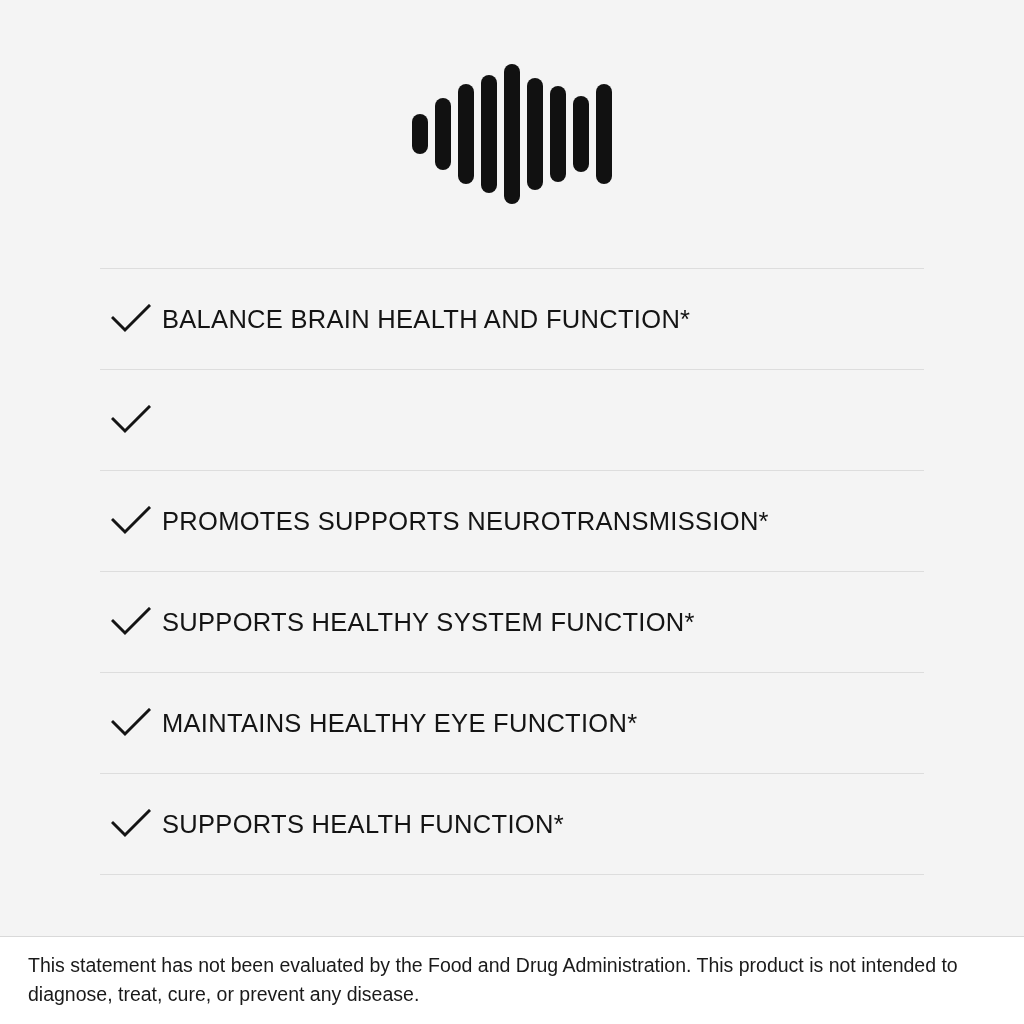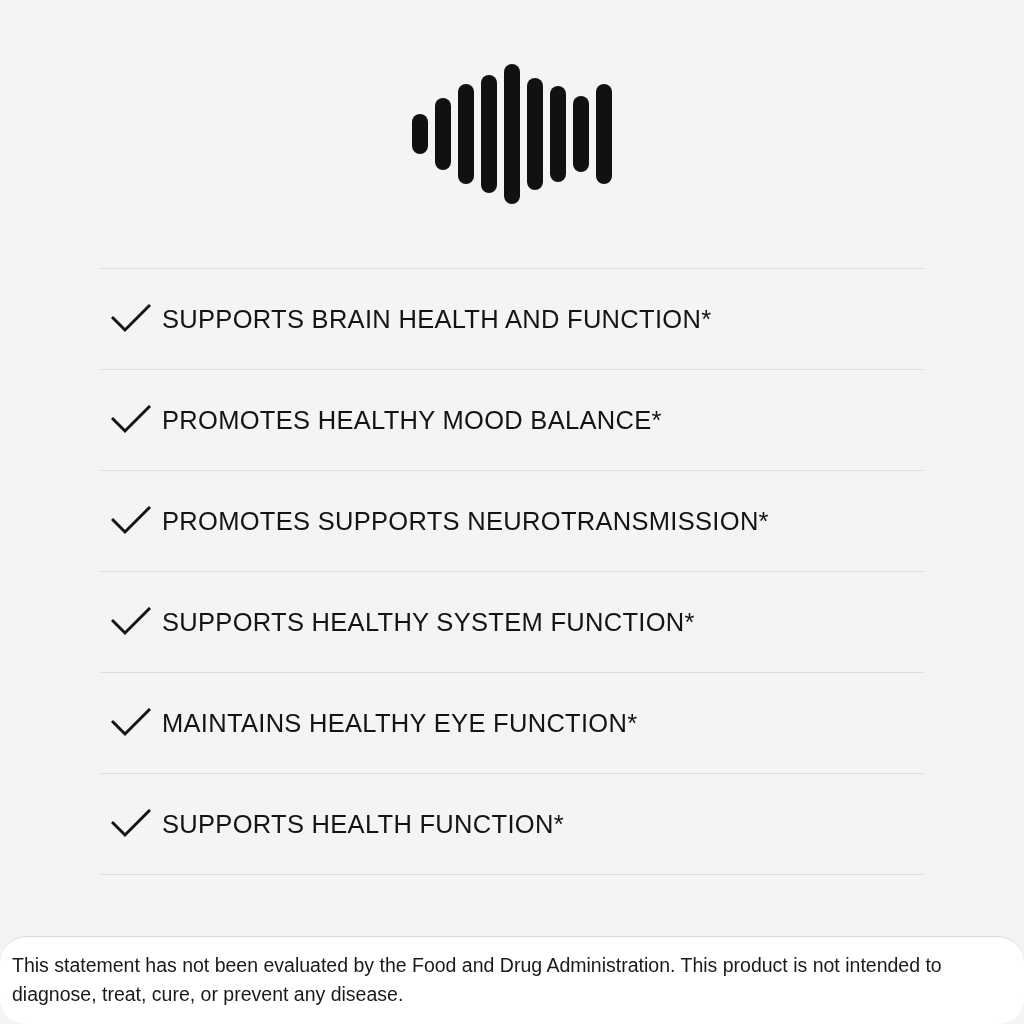--- a/index.html
+++ b/index.html
@@ -77,26 +77,25 @@
   }
 
   
   .disclaimer {
     position: absolute;
     left: 0;
     right: 0;
     bottom: 0;
     background: #ffffff;
     border-top: 1px solid #d9d9d9;
-    padding: 14px 22px 16px 12px;
+    padding: 14px 22px 16px 28px;
     box-sizing: border-box;
     font-size: 19.5px;
     line-height: 1.45;
     color: #1a1a1a;
-    border-radius: 26px;
   }
 </style>
 </head>
 <body>
 
 <div class="page">
 
   <div class="logo-area">
     <div class="logo">
       <span class="bar" style="height:40px"></span>
@@ -112,30 +111,29 @@
   </div>
 
   <div class="benefits">
 
     <div class="benefit-row">
       <span class="check-icon">
         <svg width="40" height="30" viewBox="0 0 40 30" fill="none" xmlns="http://www.w3.org/2000/svg">
           <path d="M2 14 L14 26 L38 2" stroke="#141414" stroke-width="3" stroke-linecap="square" stroke-linejoin="miter"></path>
         </svg>
       </span>
-      <span class="benefit-label">SUPPORTS BRAIN HEALTH AND FUNCTION*</span>
+      <span class="benefit-label">BALANCE BRAIN HEALTH AND FUNCTION*</span>
     </div>
 
     <div class="benefit-row">
       <span class="check-icon">
         <svg width="40" height="30" viewBox="0 0 40 30" fill="none" xmlns="http://www.w3.org/2000/svg">
           <path d="M2 14 L14 26 L38 2" stroke="#141414" stroke-width="3" stroke-linecap="square" stroke-linejoin="miter"></path>
         </svg>
       </span>
-      <span class="benefit-label">PROMOTES HEALTHY MOOD BALANCE*</span>
     </div>
 
     <div class="benefit-row">
       <span class="check-icon">
         <svg width="40" height="30" viewBox="0 0 40 30" fill="none" xmlns="http://www.w3.org/2000/svg">
           <path d="M2 14 L14 26 L38 2" stroke="#141414" stroke-width="3" stroke-linecap="square" stroke-linejoin="miter"></path>
         </svg>
       </span>
       <span class="benefit-label">PROMOTES SUPPORTS NEUROTRANSMISSION*</span>
     </div>

